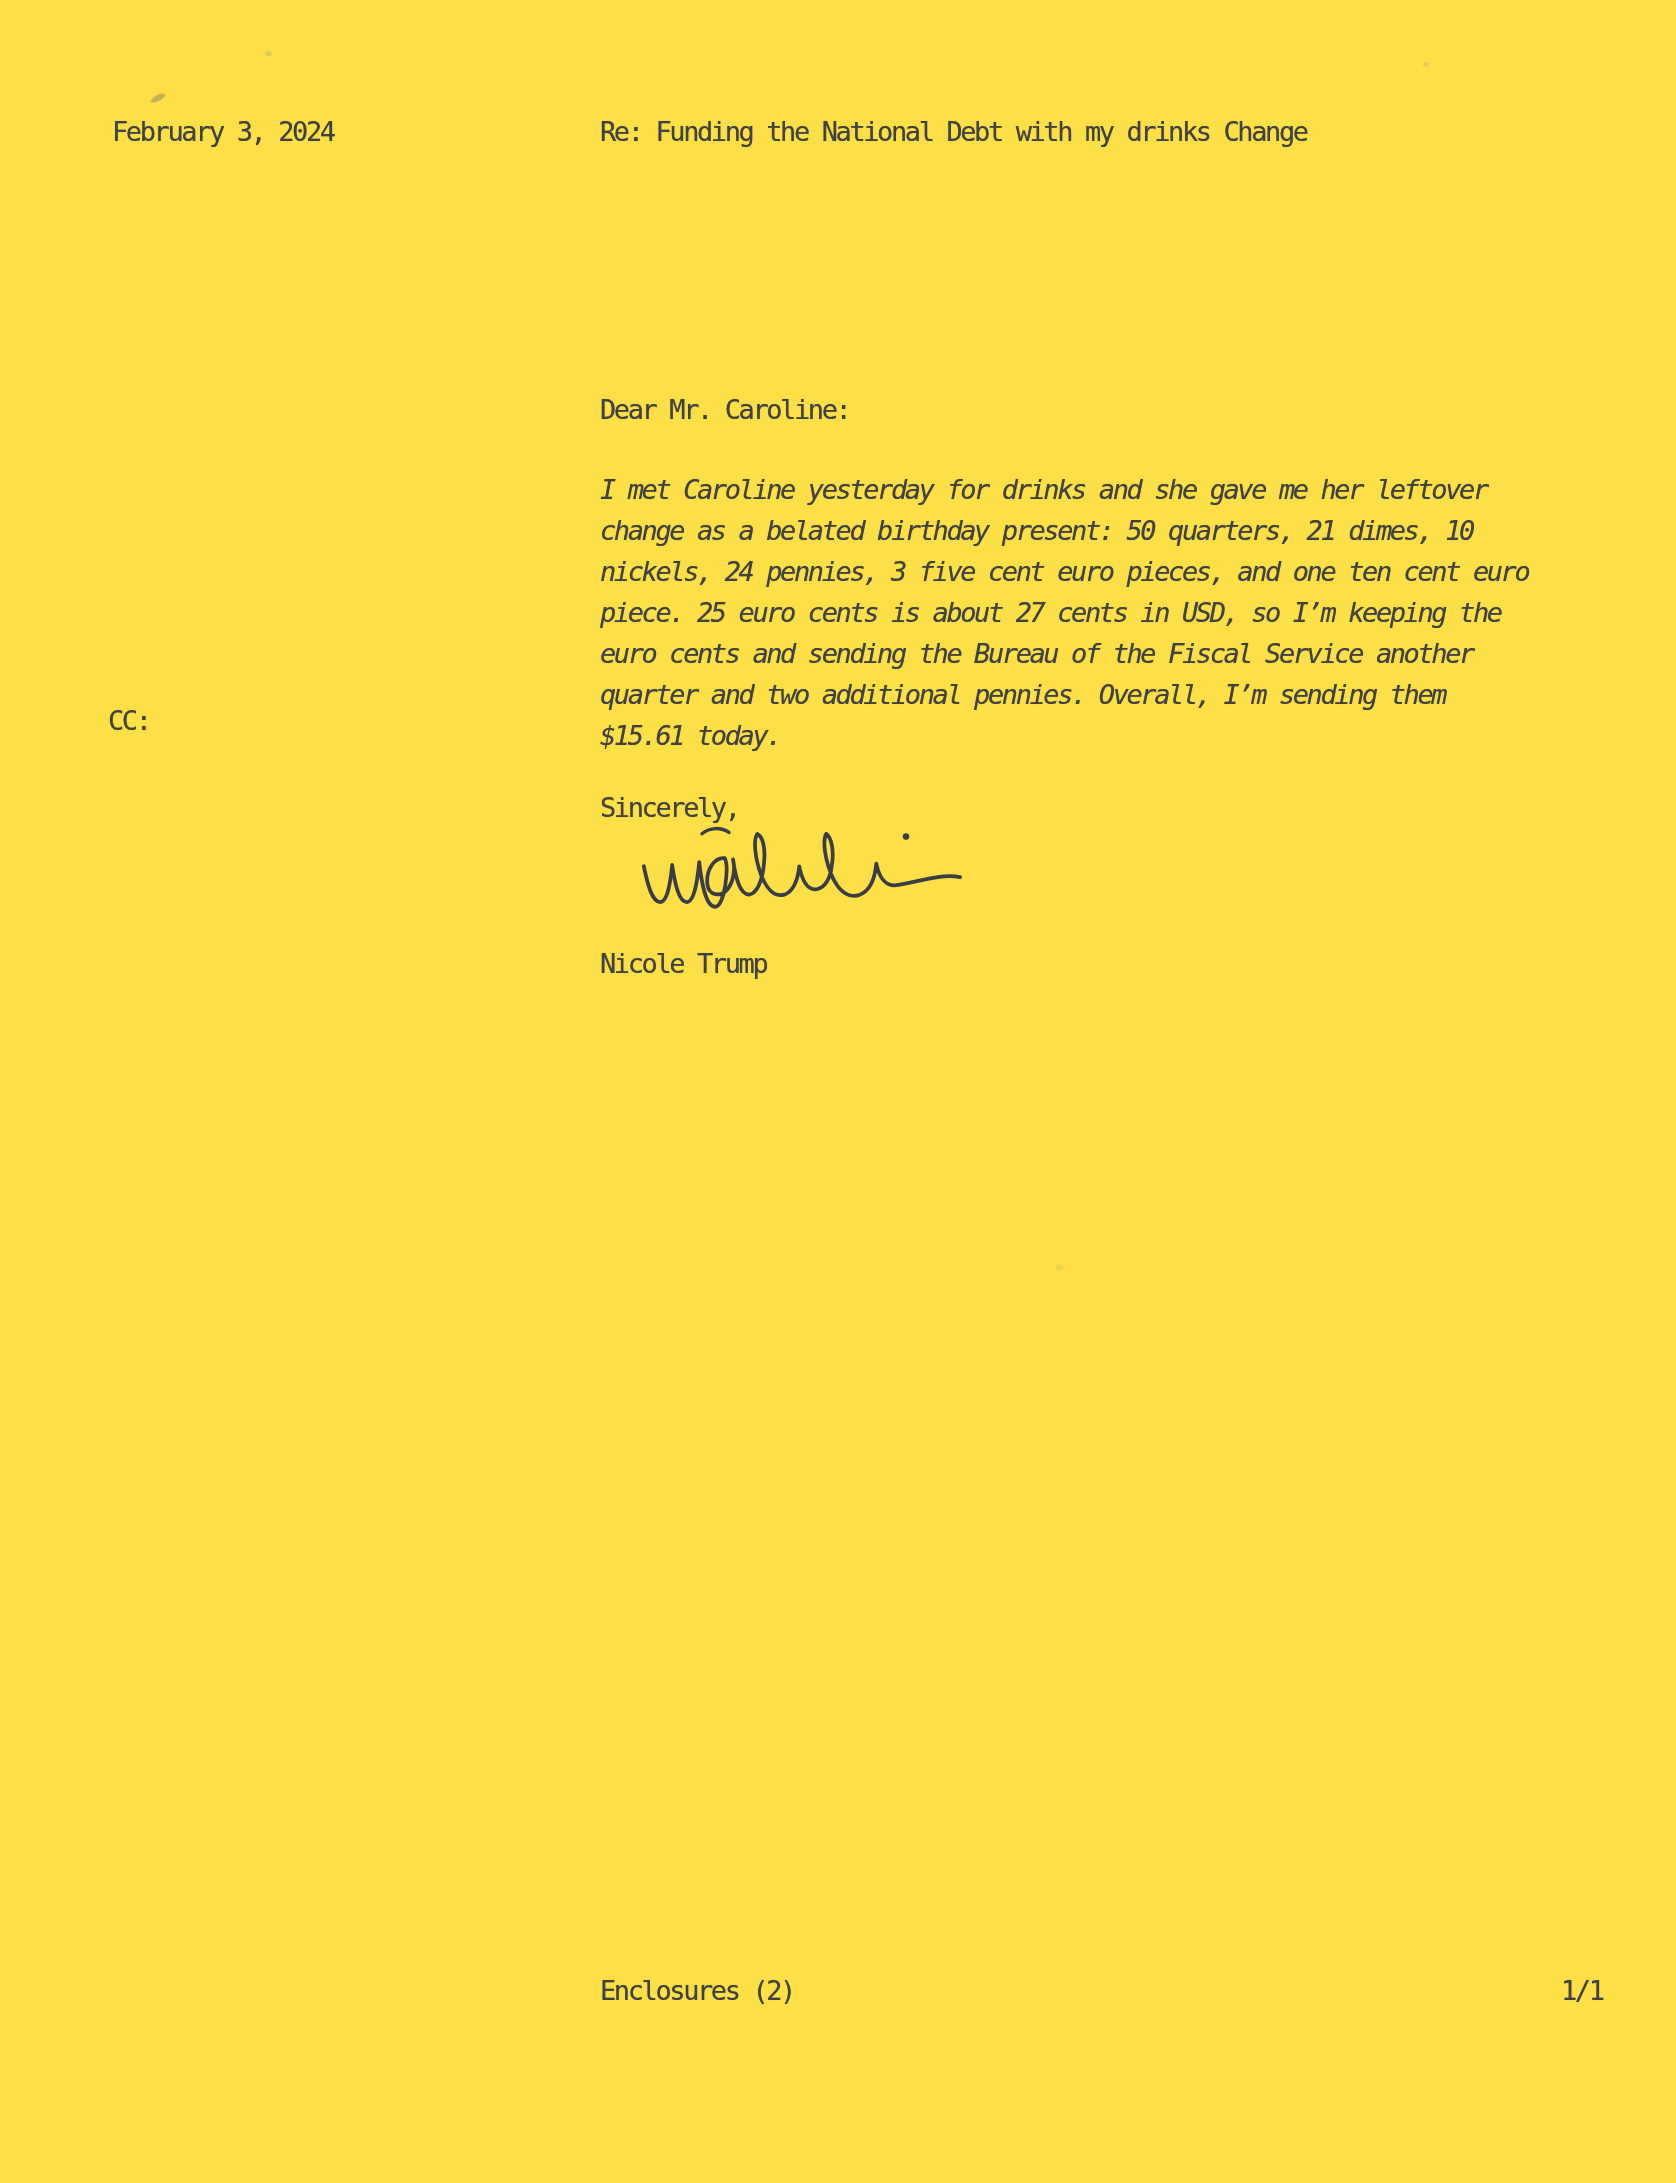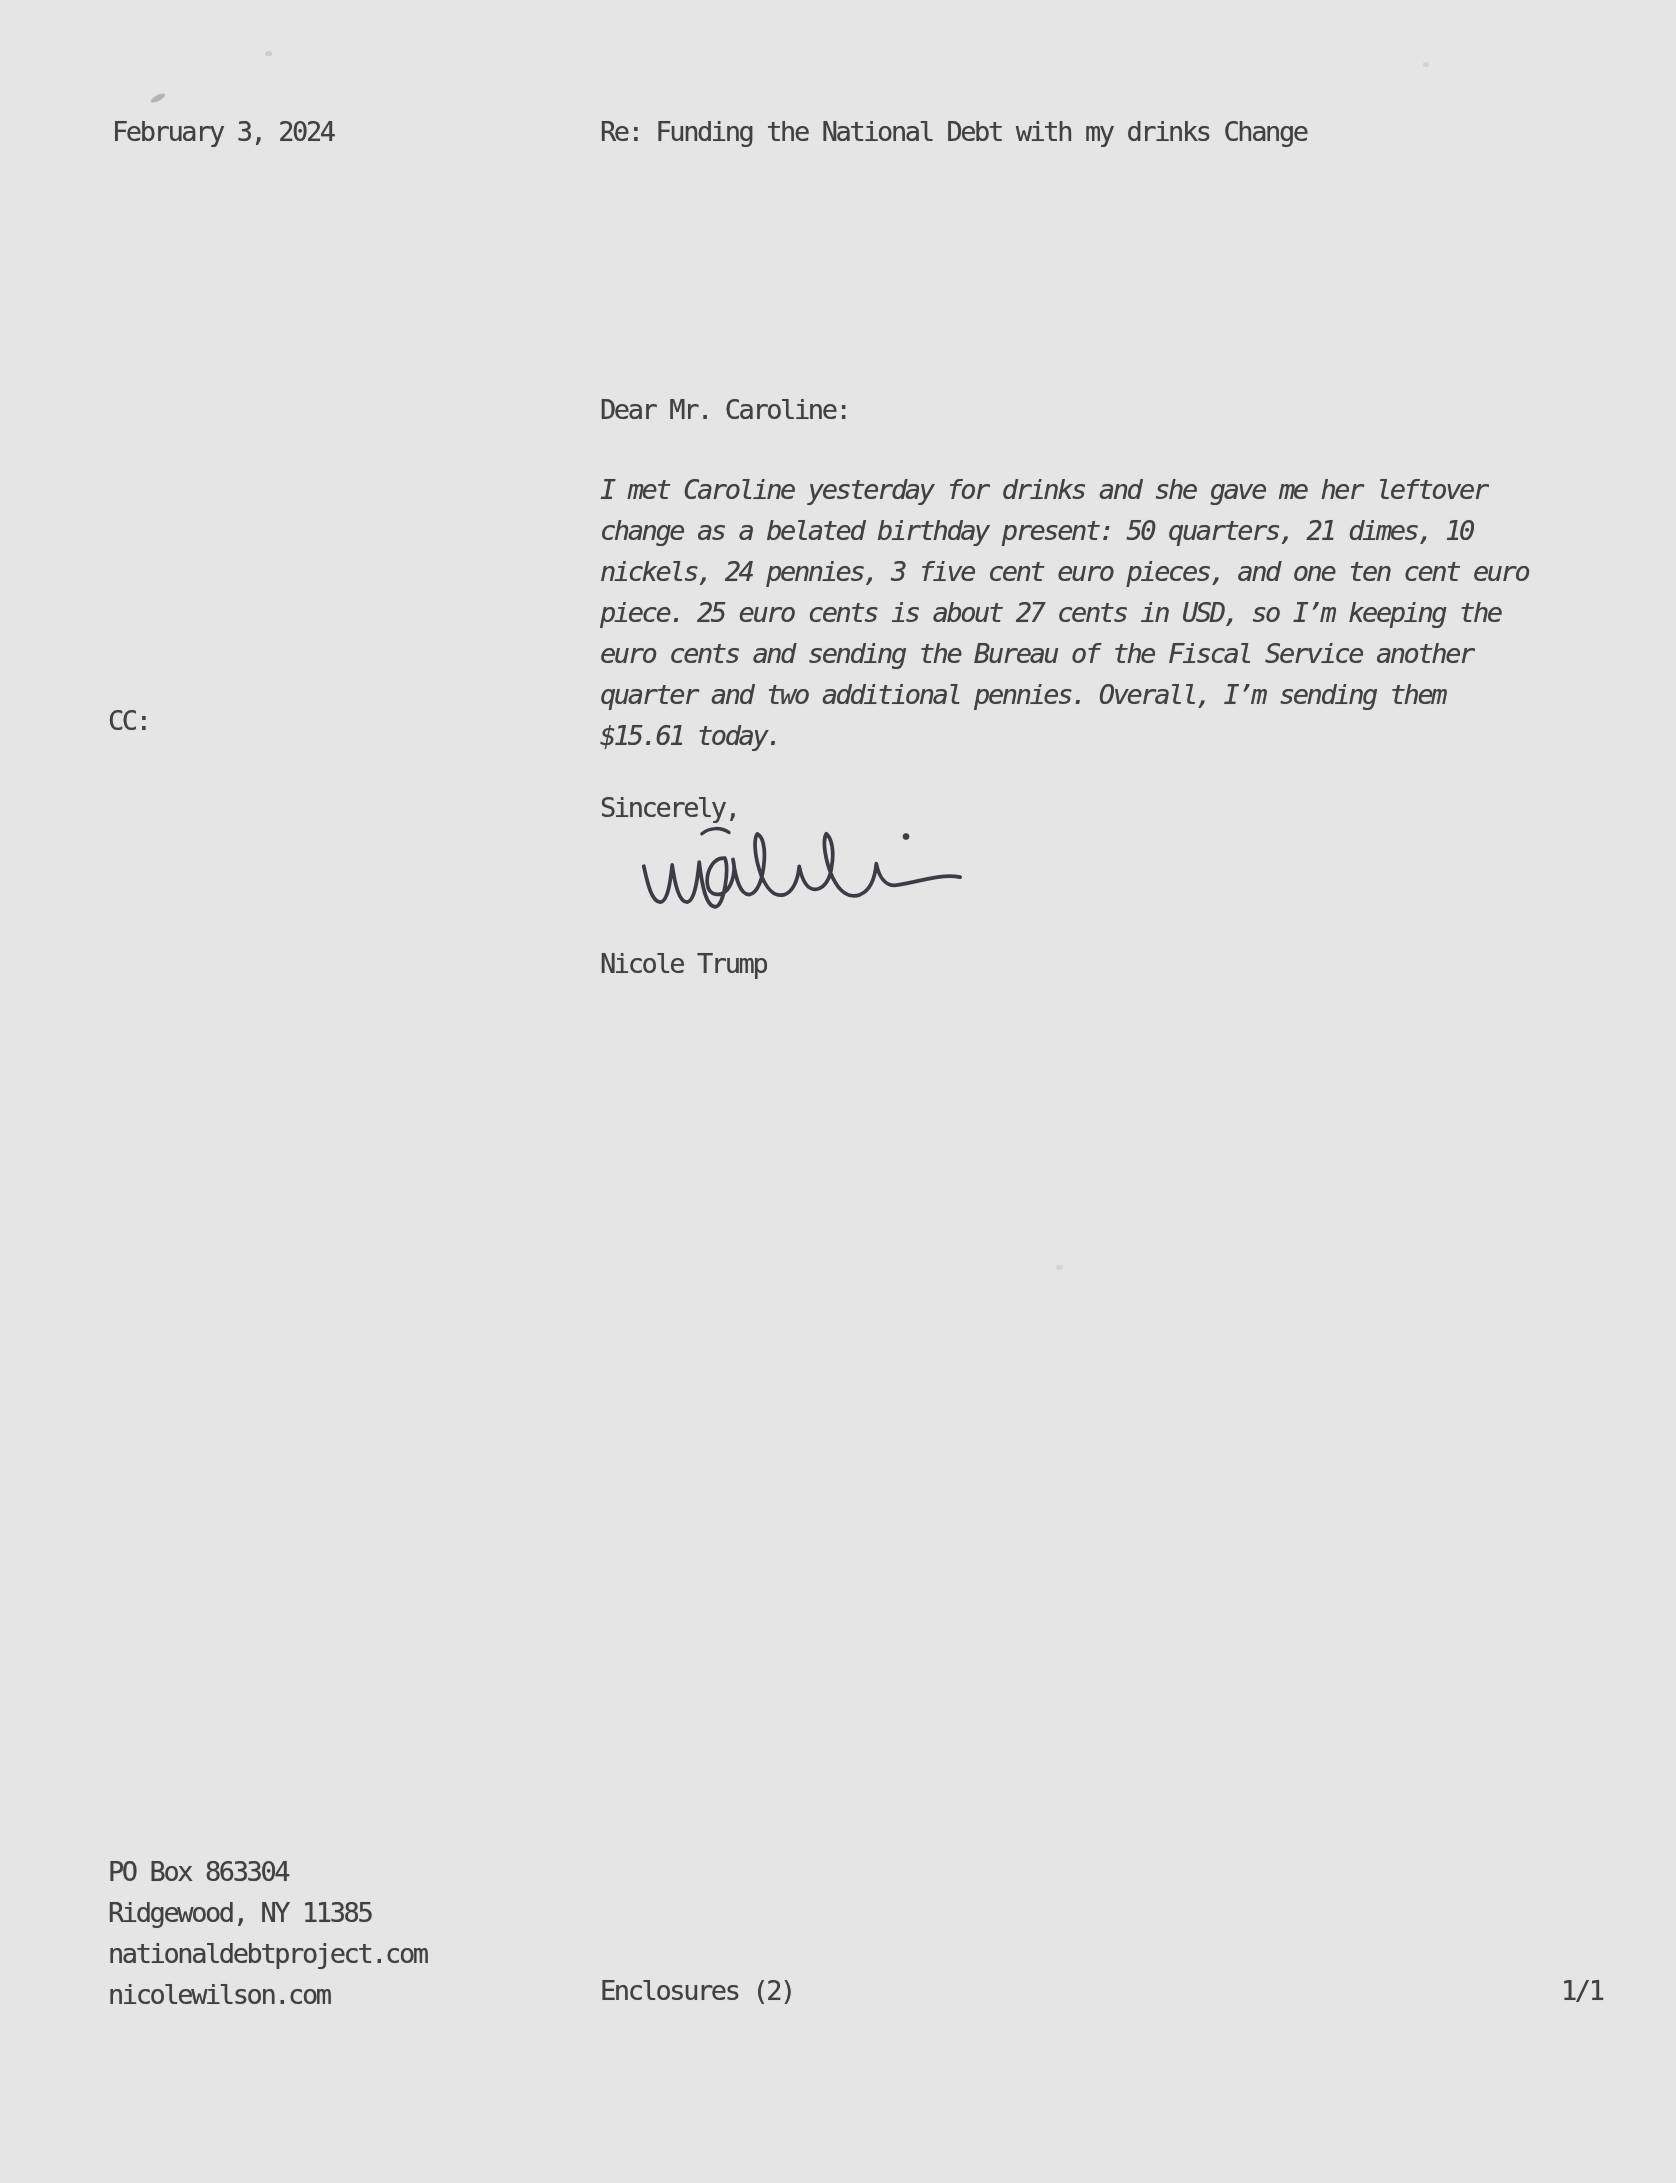--- a/index.html
+++ b/index.html
@@ -5,21 +5,21 @@
   html, body { margin: 0; padding: 0; }
   body {
     width: 1676px; height: 2183px;
     background: #fdfdfd;
     position: relative;
     overflow: hidden;
     font-family: "DejaVu Sans Mono", monospace;
   }
   .page {
     position: absolute; inset: 0;
-    background: #e5e5e5;
+    background: #fde047;
   }
   .txt {
     position: absolute;
     font: 27px/41px "DejaVu Sans Mono", monospace;
     letter-spacing: -2.4px;
     color: var(--ink, #414141);
     white-space: pre-line;
     text-shadow: 0 0 0.7px rgba(65,65,65,0.55);
   }
   .col-left  { left: 108px; }
@@ -102,24 +102,20 @@
       C 344 100, 352 82, 354 60
       C 358 80, 368 94, 384 92
       C 400 90, 420 84, 445 80
       C 458 78, 468 78, 478 80"></path>
     <path stroke-width="5" stroke-linecap="round" d="M 96 16 C 108 6, 124 6, 136 14"></path>
     <circle cx="398" cy="20" r="4.5" fill="#3c3c45" stroke="none"></circle>
   </svg>
 
   <div id="signature-name" class="txt col-right">Nicole Trump</div>
 
-  <div id="sender-block" class="txt col-left">PO Box 863304
-Ridgewood, NY 11385
-nationaldebtproject.com
-nicolewilson.com</div>
 
   <div id="enclosures-line" class="txt col-right">Enclosures (2)</div>
 
   <div id="page-number" class="txt">1/1</div>
 
   <div id="speck-1" class="speck"></div>
   <div id="speck-2" class="speck"></div>
   <div id="speck-3" class="speck"></div>
   <div id="speck-4" class="speck"></div>
 

